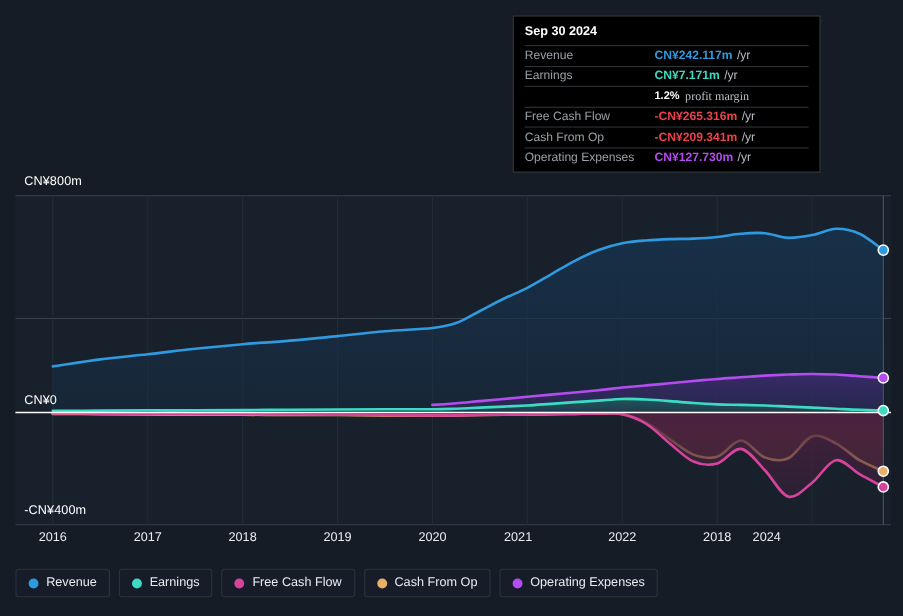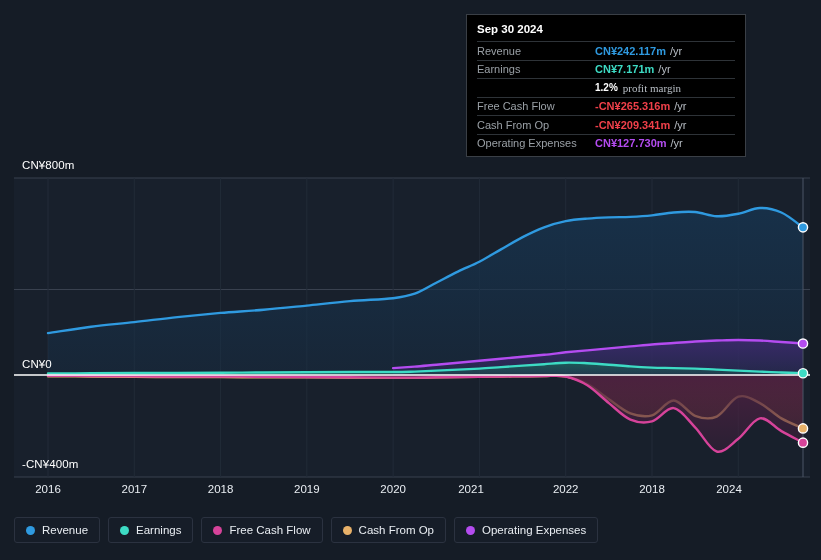--- a/index.html
+++ b/index.html
@@ -213,21 +213,21 @@
 
   <div class="x-labels" id="x-labels">
       <div class="x-label" style="left: 48px;">2016</div>
       <div class="x-label" style="left: 134.286px;">2017</div>
       <div class="x-label" style="left: 220.571px;">2018</div>
       <div class="x-label" style="left: 306.857px;">2019</div>
       <div class="x-label" style="left: 393.143px;">2020</div>
       <div class="x-label" style="left: 471px;">2021</div>
       <div class="x-label" style="left: 565.714px;">2022</div>
       <div class="x-label" style="left: 652px;">2018</div>
-      <div class="x-label" style="left: 729px;">2024</div>
+      <div class="x-label" style="left: 697px;">2024</div>
     </div>
 
   <div class="tooltip">
     <div class="tt-date">Sep 30 2024</div>
     <div id="tt-rows">
         <div class="tt-row">
           <span class="tt-key">Revenue</span>
           <span class="tt-val" style="color: rgb(47, 154, 224);">CN¥242.117m</span>
           <span class="tt-unit">/yr</span>
         </div>

